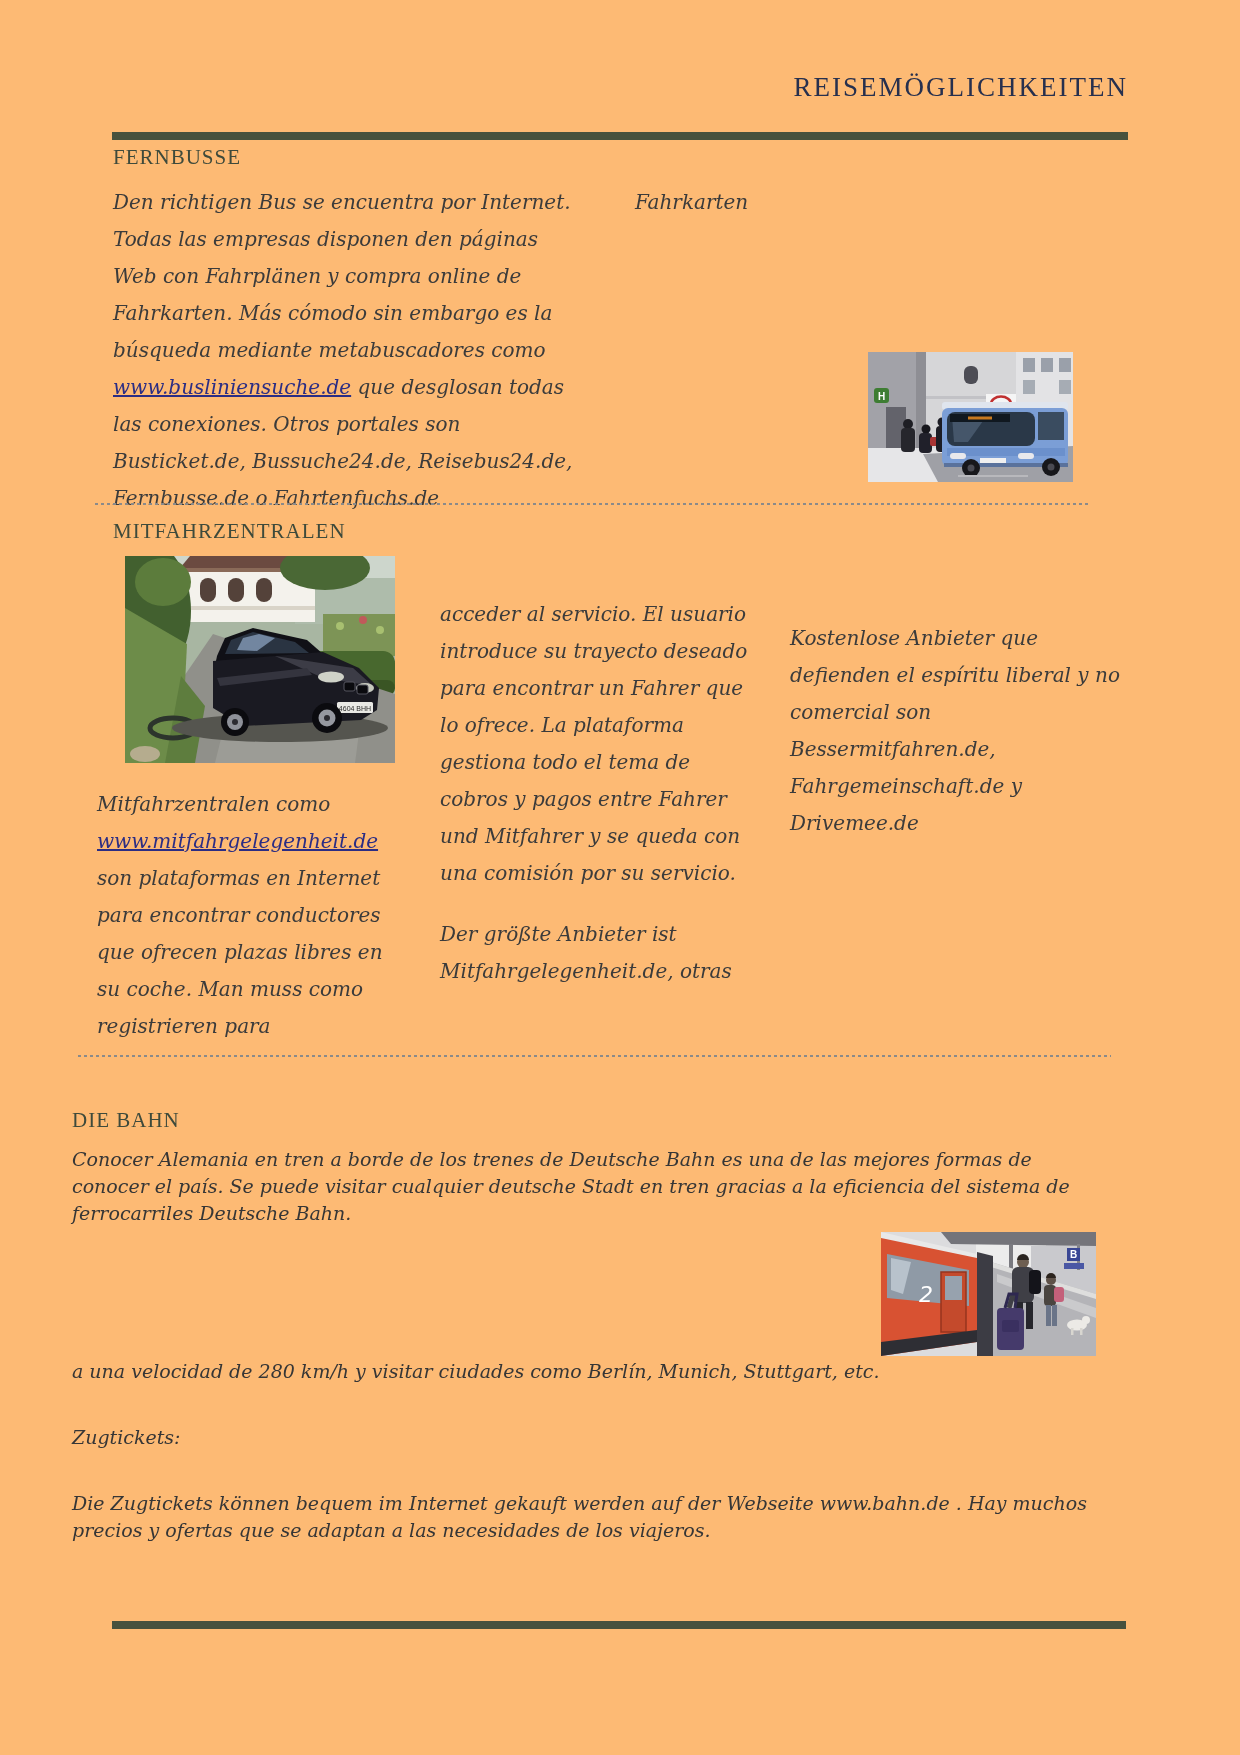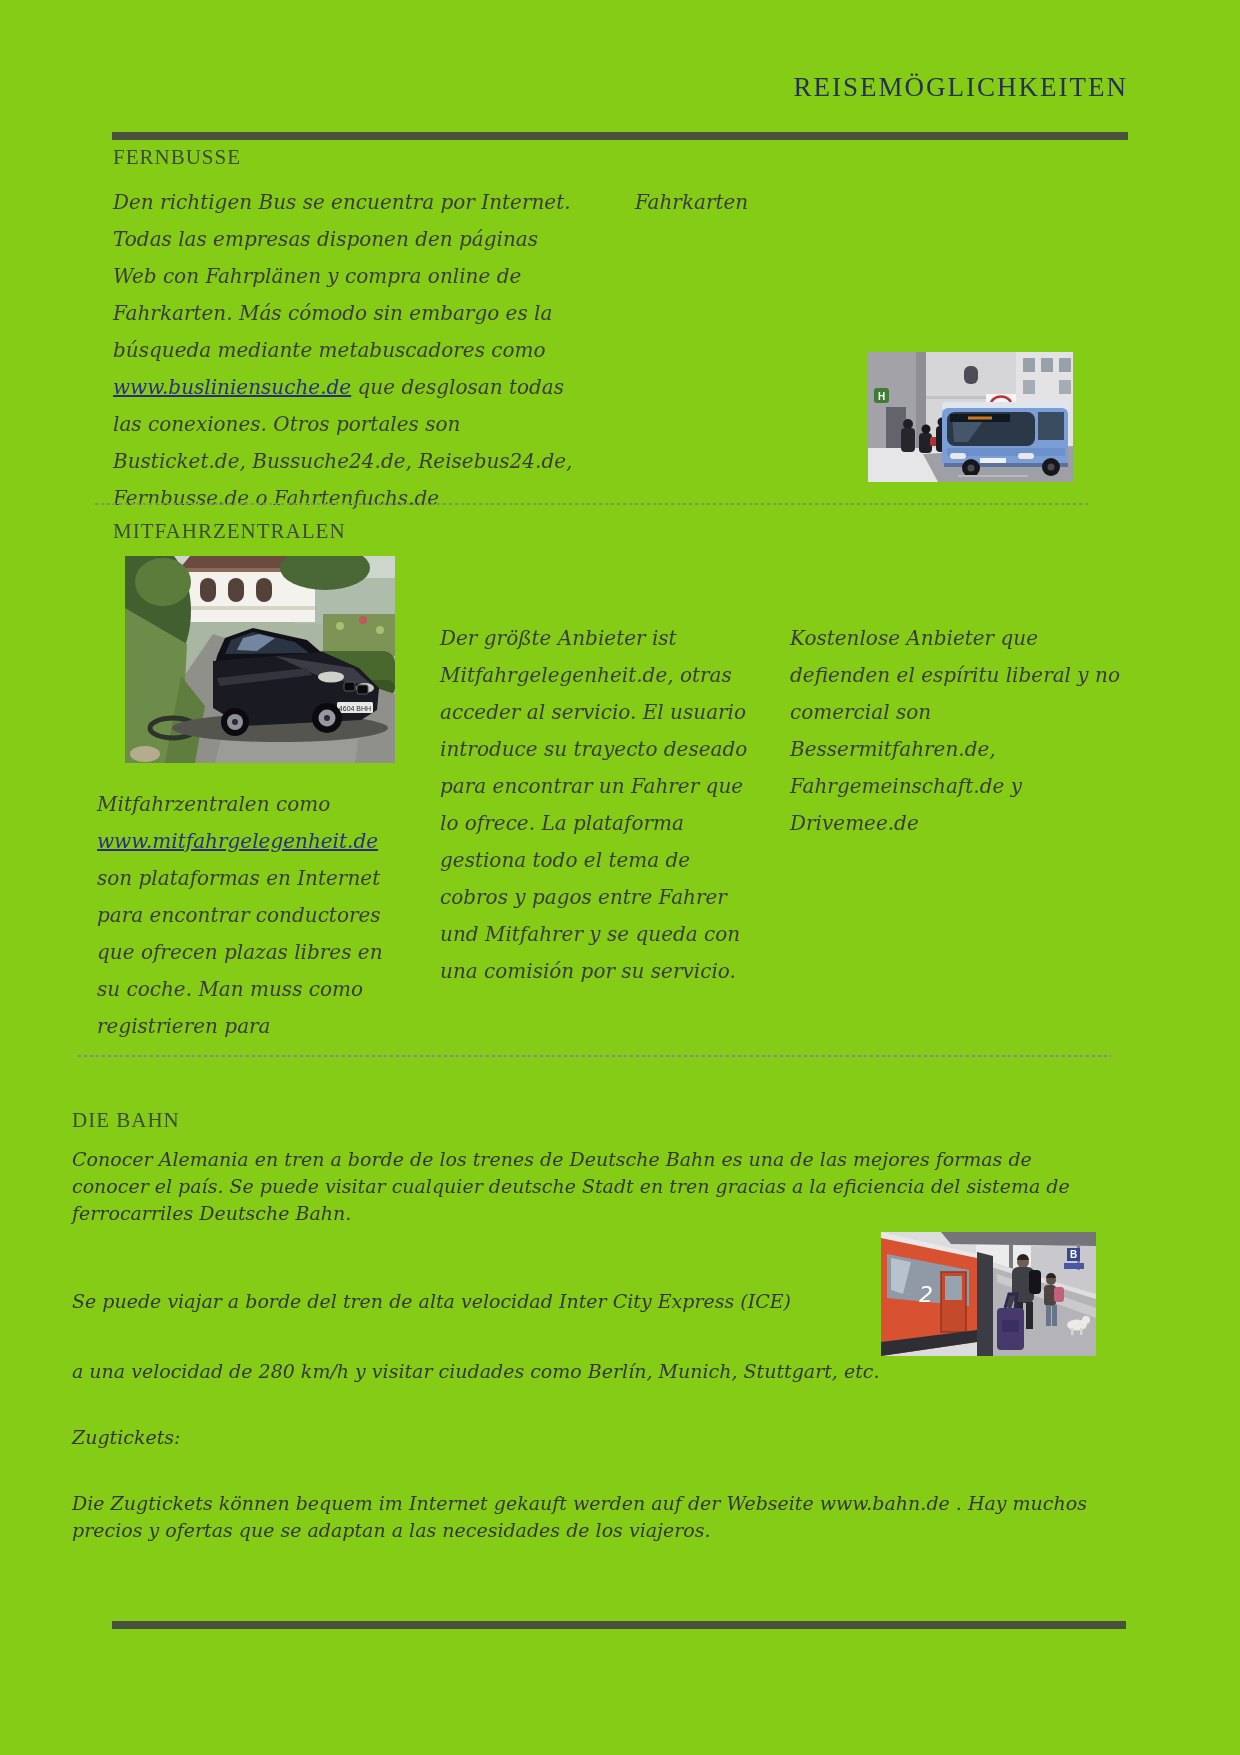--- a/index.html
+++ b/index.html
@@ -1,16 +1,16 @@
 <!DOCTYPE html>
 <html><head>
 <meta charset="utf-8">
 <style>
   html,body{margin:0;padding:0;background:#ffffff;}
-  .page{position:relative;width:1240px;height:1755px;background:#84cc16;overflow:hidden;
+  .page{position:relative;width:1240px;height:1755px;background:#fdba74;overflow:hidden;
         font-family:"DejaVu Serif",serif;}
   .abs{position:absolute;}
   .serif-head{font-family:"Liberation Serif",serif;}
   .script{font-family:"DejaVu Serif",serif;font-style:italic;}
   .doc-title{font-size:27px;color:#27304e;letter-spacing:2px;}
   .greenbar{background:#47513d;}
   .sec-h{font-size:21px;color:#3e4a3b;letter-spacing:1px;}
   .body-p{font-size:20px;line-height:37px;color:#3b3b3b;margin:0;}
   .db-p{font-size:19px;line-height:27px;color:#363636;margin:0;}
   .nowrap{white-space:nowrap;}
@@ -138,22 +138,22 @@
       <circle cx="110" cy="166" r="8" fill="#8e9199"></circle>
       <circle cx="110" cy="166" r="3" fill="#2a2a30"></circle>
     </svg>
   </div>
 
   <p class="abs script body-p" style="left:97px;top:786px;width:305px;"><span>Mitfahrzentralen como</span>
     <a class="doclink">www.mitfahrgelegenheit.de</a>
     <span>son plataformas en Internet para encontrar conductores que ofrecen plazas libres en su coche. Man muss como registrieren para</span></p>
 
   <div class="abs" style="left:440px;top:596px;width:320px;">
+    <p class="script body-p">acceder al servicio. El usuario introduce su trayecto deseado para encontrar un Fahrer que lo ofrece. La plataforma gestiona todo el tema de cobros y pagos entre Fahrer und Mitfahrer y se queda con una comisión por su servicio.</p>
     <p class="script body-p mt-gap">Der größte Anbieter ist Mitfahrgelegenheit.de, otras</p>
-    <p class="script body-p">acceder al servicio. El usuario introduce su trayecto deseado para encontrar un Fahrer que lo ofrece. La plataforma gestiona todo el tema de cobros y pagos entre Fahrer und Mitfahrer y se queda con una comisión por su servicio.</p>
   </div>
 
   <div class="abs" style="left:790px;top:596px;width:332px;">
     <p class="script body-p mt-gap">Kostenlose Anbieter que defienden el espíritu liberal y no comercial son Bessermitfahren.de, Fahrgemeinschaft.de y Drivemee.de</p>
   </div>
 
   <div class="abs divider" style="left:78px;top:1055px;width:1033px;"></div>
 
   <div class="abs serif-head sec-h" style="left:72px;top:1108px;">DIE BAHN</div>
 
@@ -198,21 +198,20 @@
       <rect x="173" y="55" width="10" height="15" rx="3" fill="#c4607a"></rect>
       <rect x="165" y="73" width="5" height="21" fill="#6a7488"></rect>
       <rect x="171" y="73" width="5" height="21" fill="#6a7488"></rect>
       <ellipse cx="196" cy="93" rx="10" ry="5.5" fill="#eceae6"></ellipse>
       <circle cx="205" cy="88" r="4" fill="#eceae6"></circle>
       <rect x="190" y="96" width="2.5" height="7" fill="#d8d6d0"></rect>
       <rect x="199" y="96" width="2.5" height="7" fill="#d8d6d0"></rect>
     </svg>
   </div>
 
-  <p class="abs script db-p nowrap" style="left:72px;top:1288px;width:830px;">Se puede viajar a borde del tren de alta velocidad Inter City Express (ICE)</p>
 
   <p class="abs script db-p nowrap" style="left:72px;top:1358px;width:960px;">a una velocidad de 280 km/h y visitar ciudades como Berlín, Munich, Stuttgart, etc.</p>
 
   <p class="abs script db-p nowrap" style="left:72px;top:1424px;">Zugtickets:</p>
 
   <p class="abs script db-p" style="left:72px;top:1490px;width:1040px;"><span>Die Zugtickets können bequem im Internet gekauft werden auf der Webseite</span>
     <span>www.bahn.de</span>
     <span>. Hay muchos precios y ofertas que se adaptan a las necesidades de los viajeros.</span></p>
 
   <div class="abs greenbar" style="left:112px;top:1621px;width:1014px;height:8px;"></div>

